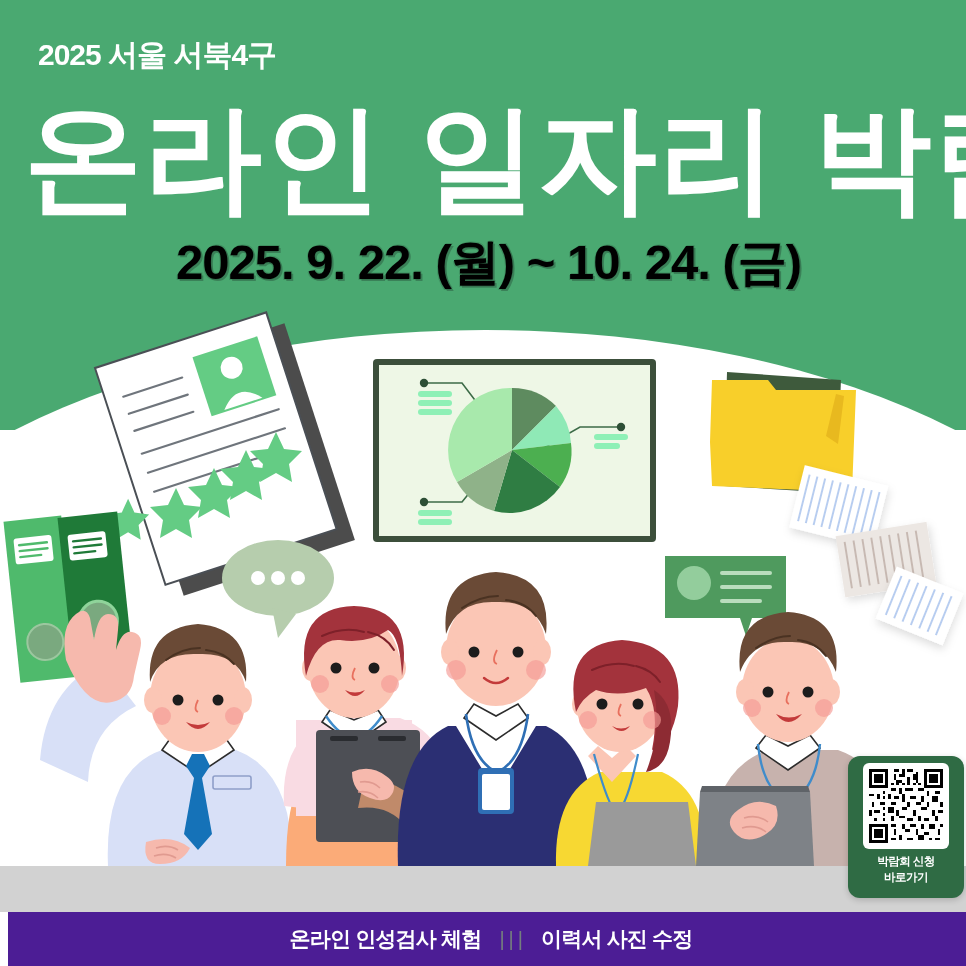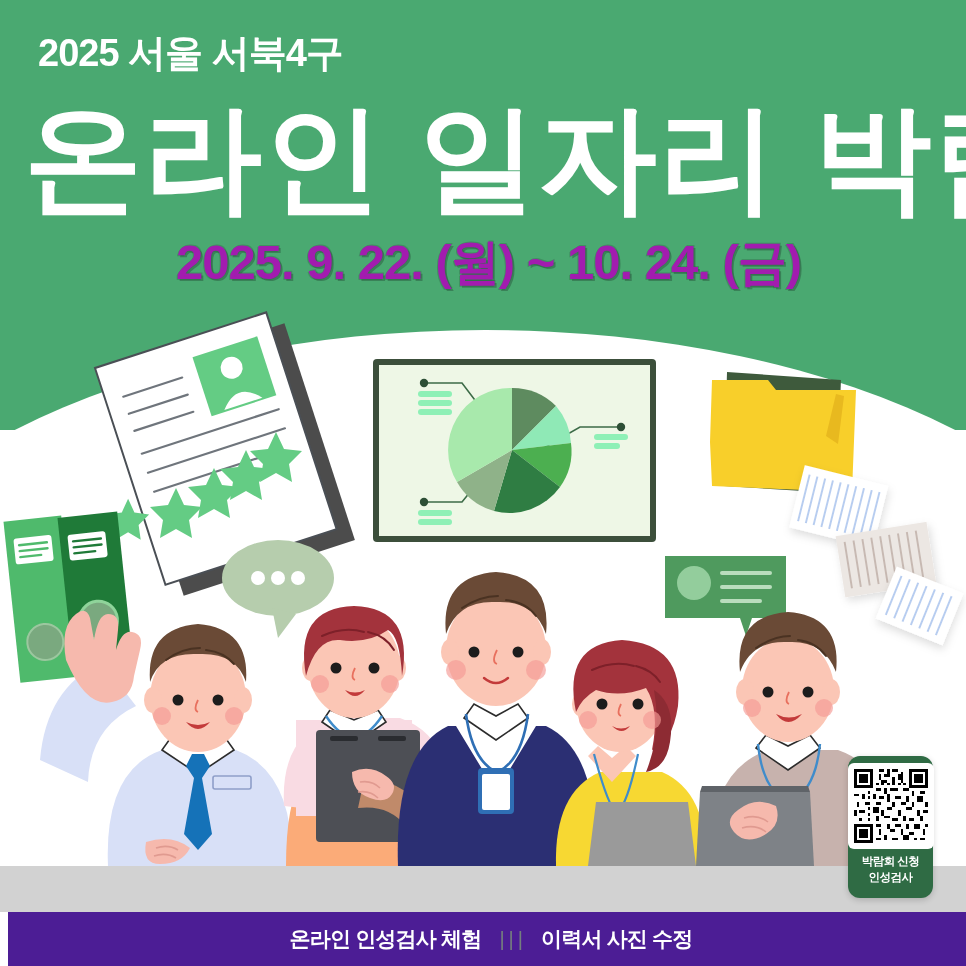--- a/index.html
+++ b/index.html
@@ -26,37 +26,37 @@
     position:absolute;
     left:-180px;top:330px;
     width:1330px;height:620px;
     background:#ffffff;
     border-radius:50% 50% 0 0 / 55% 55% 0 0;
     z-index:2;
   }
 
   .kicker{
     position:absolute;z-index:5;
-    left:38px;top:34px;
-    font-size:38px;font-weight:700;letter-spacing:-1px;
+    left:38px;top:40px;
+    font-size:30px;font-weight:700;letter-spacing:-1px;
     color:#ffffff;line-height:1;
     white-space:nowrap;
   }
   .title{
     position:absolute;z-index:5;
     left:24px;top:95px;
     font-size:118px;font-weight:800;letter-spacing:2px;
     color:#ffffff;line-height:1.08;
     white-space:nowrap;
   }
   .daterange{
     position:absolute;z-index:5;
     left:176px;top:238px;
     font-size:49px;font-weight:800;letter-spacing:-1px;
-    color:#a21caf;line-height:1;
+    color:#000000;line-height:1;
     white-space:nowrap;
     text-shadow:
       2px 2px 0 rgba(40,80,58,.45),
       -1px 1px 0 rgba(40,80,58,.28),
       1px -1px 0 rgba(40,80,58,.28);
   }
 
   
   .stage{position:absolute;left:0;top:0;width:966px;height:966px;z-index:6;}
   .stage svg{display:block;}
@@ -77,21 +77,21 @@
     white-space:nowrap;padding:0 16px;
   }
   .f-sep{
     color:#7c8f7a;font-size:20px;font-weight:400;
     padding:0 2px;opacity:.85;
   }
 
   
   .qr-badge{
     position:absolute;left:848px;top:756px;
-    width:85px;height:142px;
+    width:116px;height:142px;
     background:#2f6b44;
     border-radius:12px;
     z-index:10;
     box-shadow:0 2px 6px rgba(0,0,0,.18);
     display:flex;flex-direction:column;align-items:center;
   }
   .qr-white{
     width:86px;height:86px;margin-top:7px;
     background:#ffffff;border-radius:6px;
     display:flex;align-items:center;justify-content:center;
@@ -544,21 +544,21 @@
             <rect x="12" y="25" width="1" height="2"></rect>
           <rect x="15" y="26" width="2" height="1"></rect>
             <rect x="19" y="25" width="2" height="2"></rect>
           <rect x="23" y="26" width="1" height="1"></rect>
             <rect x="25" y="26" width="2" height="1"></rect>
         </g>
       </svg>
     </div>
     <div class="qr-cap">
       <div>박람회 신청</div>
-      <div>인성검사</div>
+      <div>바로가기</div>
     </div>
   </div>
 
   <div class="footer">
     <div class="footer-inner">
       <span class="f-item">온라인 인성검사 체험</span>
       <span class="f-sep">|</span>
       <span class="f-sep">|</span>
       <span class="f-sep">|</span>
       <span class="f-item">이력서 사진 수정</span>

